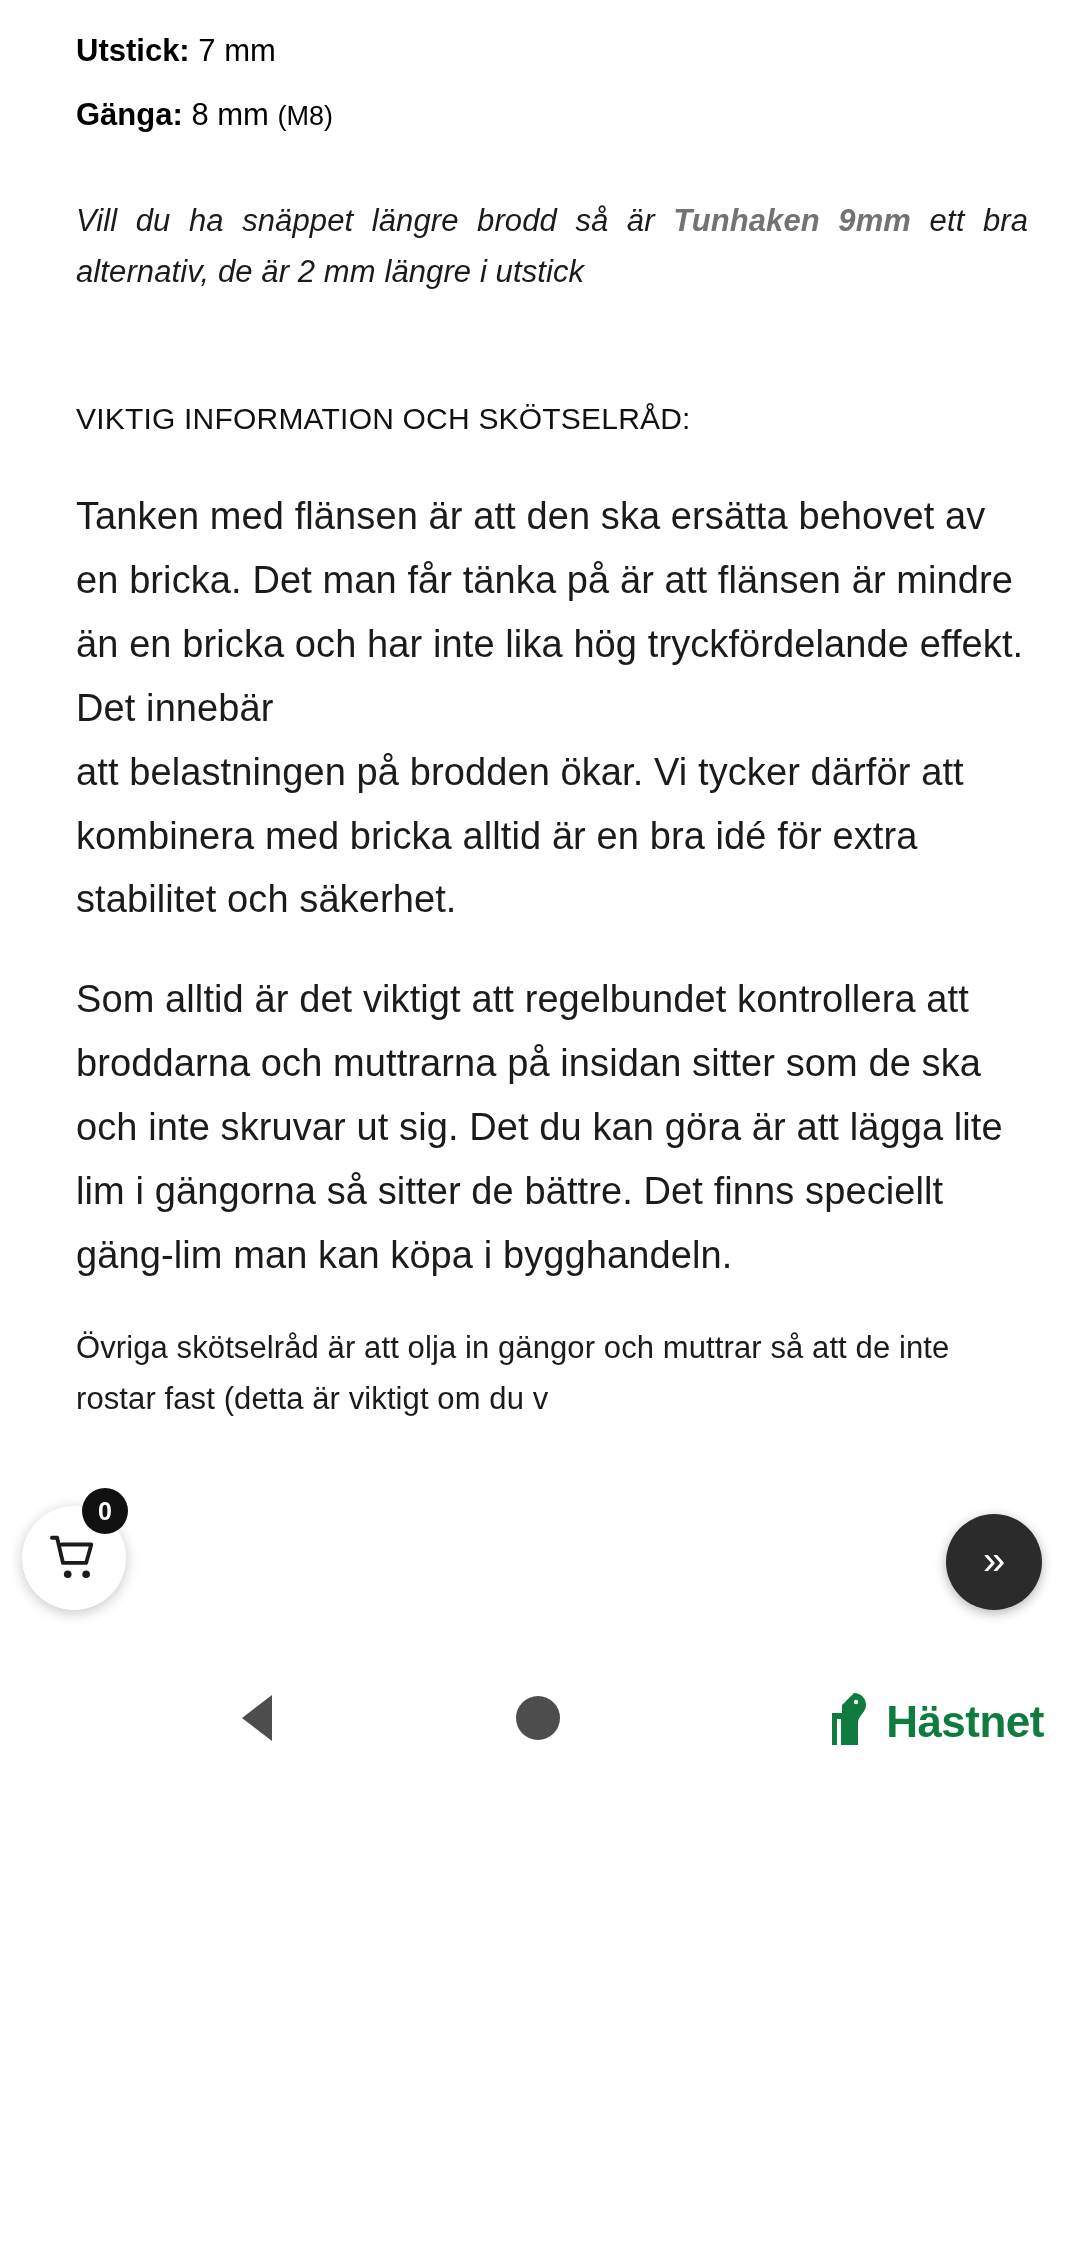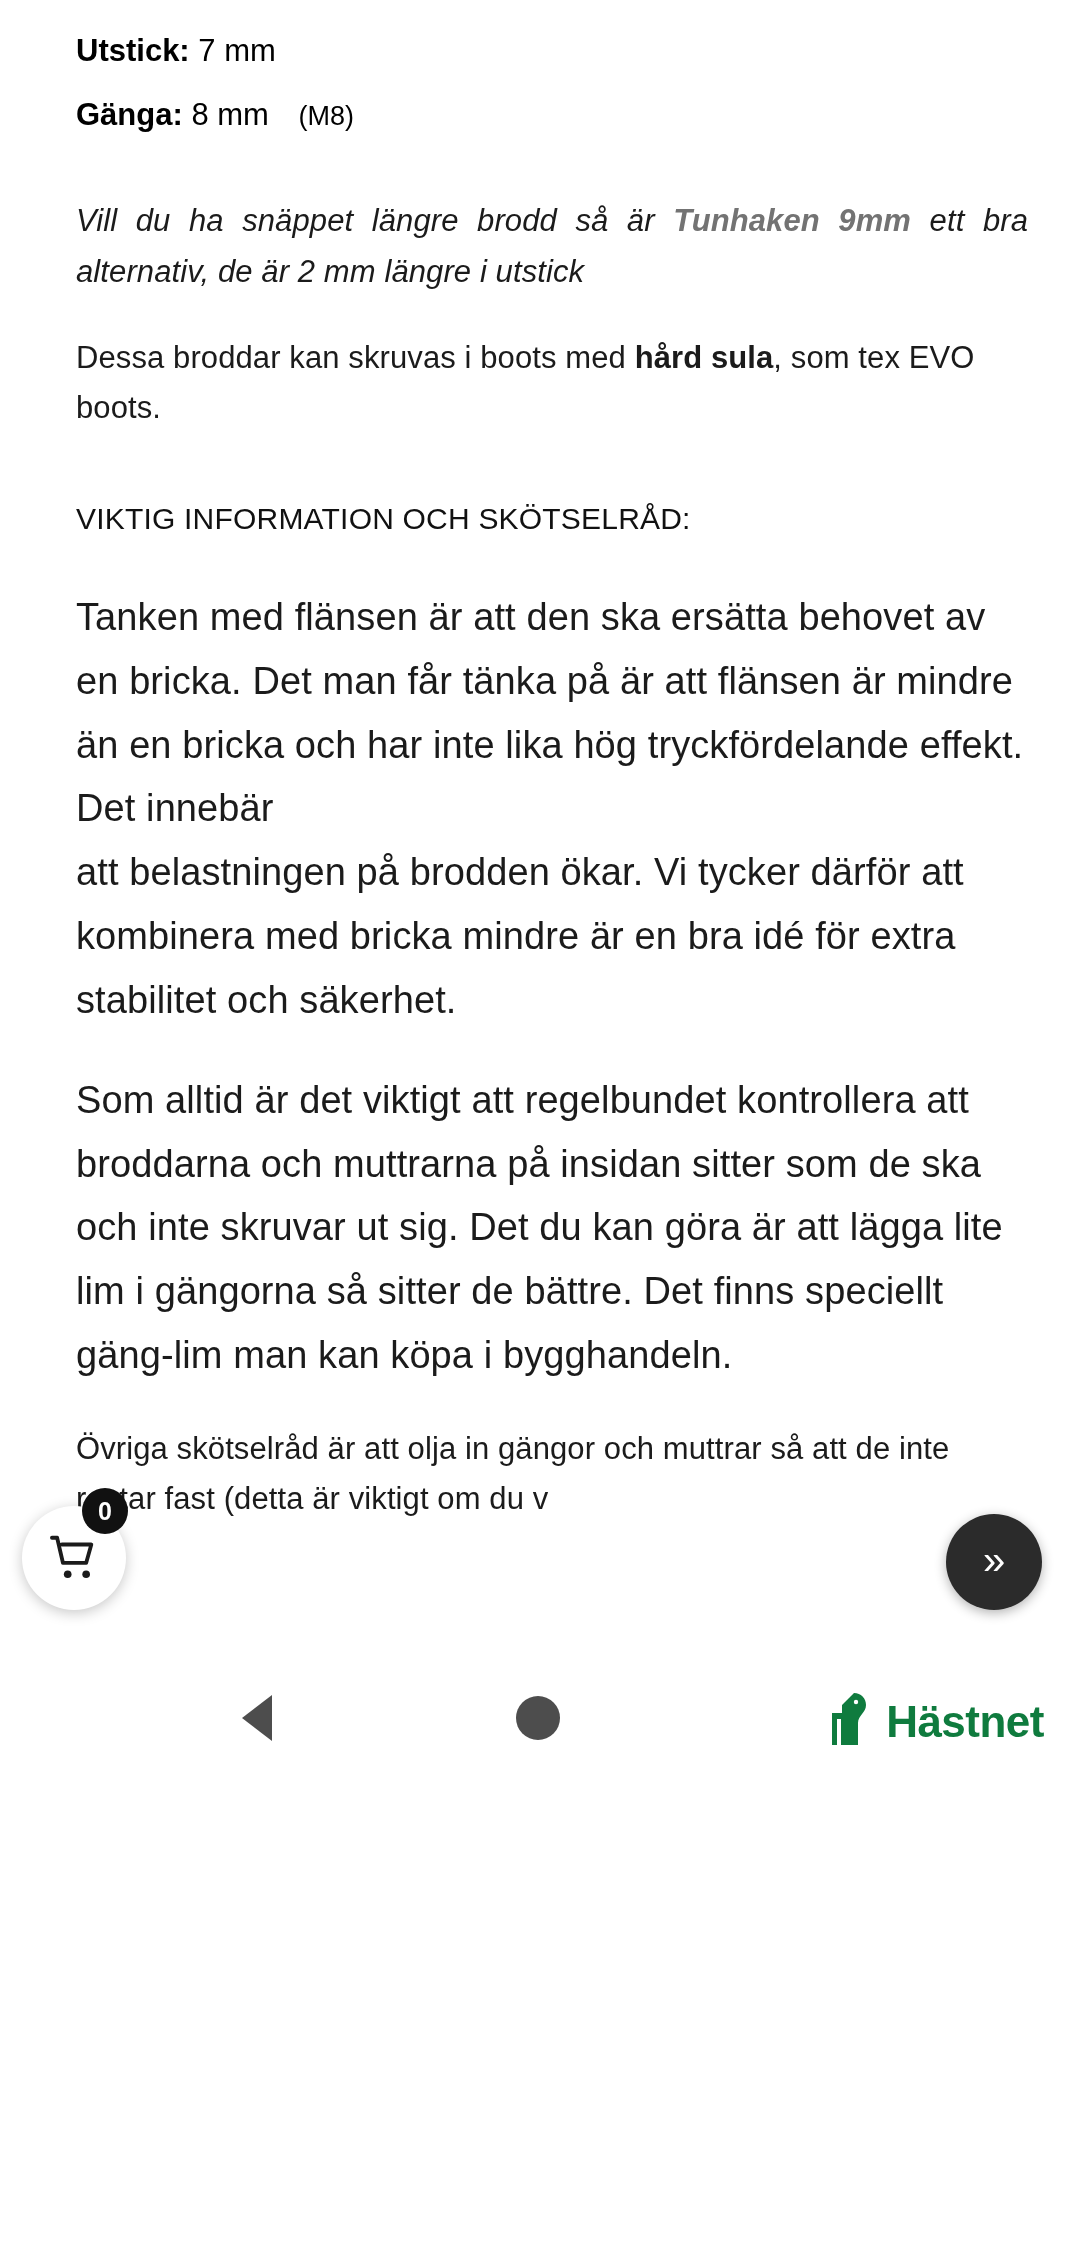--- a/index.html
+++ b/index.html
@@ -31,21 +31,21 @@
     font-size: 31px;
     line-height: 1.62;
     letter-spacing: 0.1px;
   }
   .spec {
     font-size: 31px;
     line-height: 1.62;
     margin-bottom: 14px;
   }
   .spec b { font-weight: bold; }
-  .spec .small { font-size: 27px; margin-left: 21px; }
+  .spec .small { font-size: 27px; }
   .gap-lg { height: 42px; }
   .gap-md { height: 36px; }
   .gap-sm { height: 20px; }
   .italic { font-style: italic; }
   .justify { text-align: justify; }
   .link-orange {
     color: #737373;
     font-weight: bold;
     font-style: italic;
     text-decoration: none;
@@ -184,35 +184,32 @@
     </div>
 
     <div class="gap-lg"></div>
 
     <p class="italic justify">
       <span>Vill du ha snäppet längre brodd så är </span><a class="link-orange" href="#">Tunhaken 9mm</a><span> ett bra alternativ, de är 2 mm längre i utstick</span>
     </p>
 
     <div class="gap-md"></div>
 
-    <p>
-      <span>Dessa broddar kan skruvas i boots med </span><b>hård sula</b><span>, som tex EVO boots.</span>
-    </p>
 
     <div class="gap-sm"></div>
 
 
     <div class="gap-lg"></div>
 
     <p class="heading">VIKTIG INFORMATION OCH SKÖTSELRÅD:</p>
 
     <div class="gap-lg"></div>
 
     <p class="block-italic">Tanken med flänsen är att den ska ersätta behovet av en bricka.  Det man får tänka på är att flänsen är mindre än en bricka och har inte lika hög tryckfördelande effekt. Det innebär</p>
-    <p class="block-italic">att belastningen på brodden ökar. Vi tycker därför att kombinera med bricka mindre är en bra idé för extra stabilitet och säkerhet.</p>
+    <p class="block-italic">att belastningen på brodden ökar. Vi tycker därför att kombinera med bricka alltid är en bra idé för extra stabilitet och säkerhet.</p>
 
     <div class="gap-md"></div>
 
     <p class="block-italic">Som alltid är det viktigt att regelbundet kontrollera att broddarna och muttrarna på insidan sitter som de ska och inte skruvar ut sig. Det du kan göra är att lägga lite lim i gängorna så sitter de bättre. Det finns speciellt gäng-lim man kan köpa i bygghandeln.</p>
 
     <div class="gap-md"></div>
 
     <p>Övriga skötselråd är att olja in gängor och muttrar så att de inte rostar fast (detta är viktigt om du v</p>
 
   </div>

